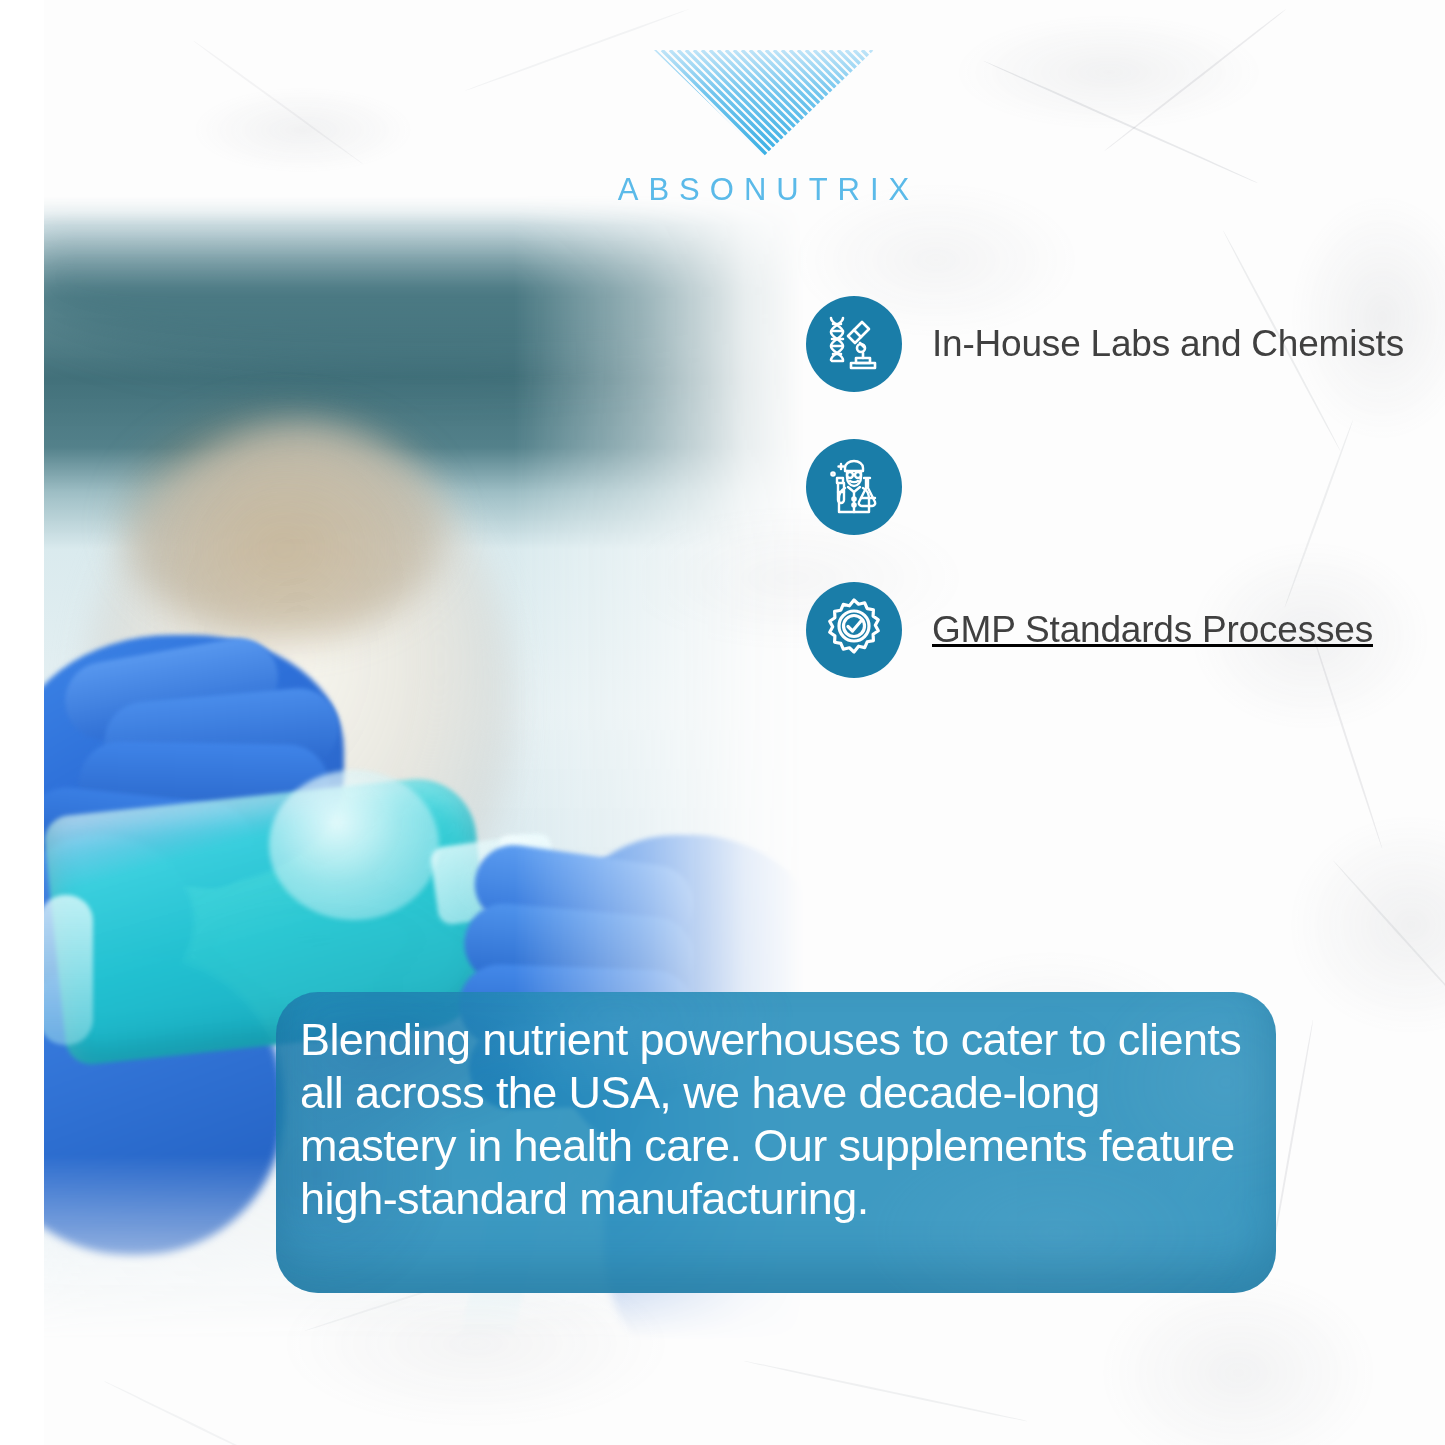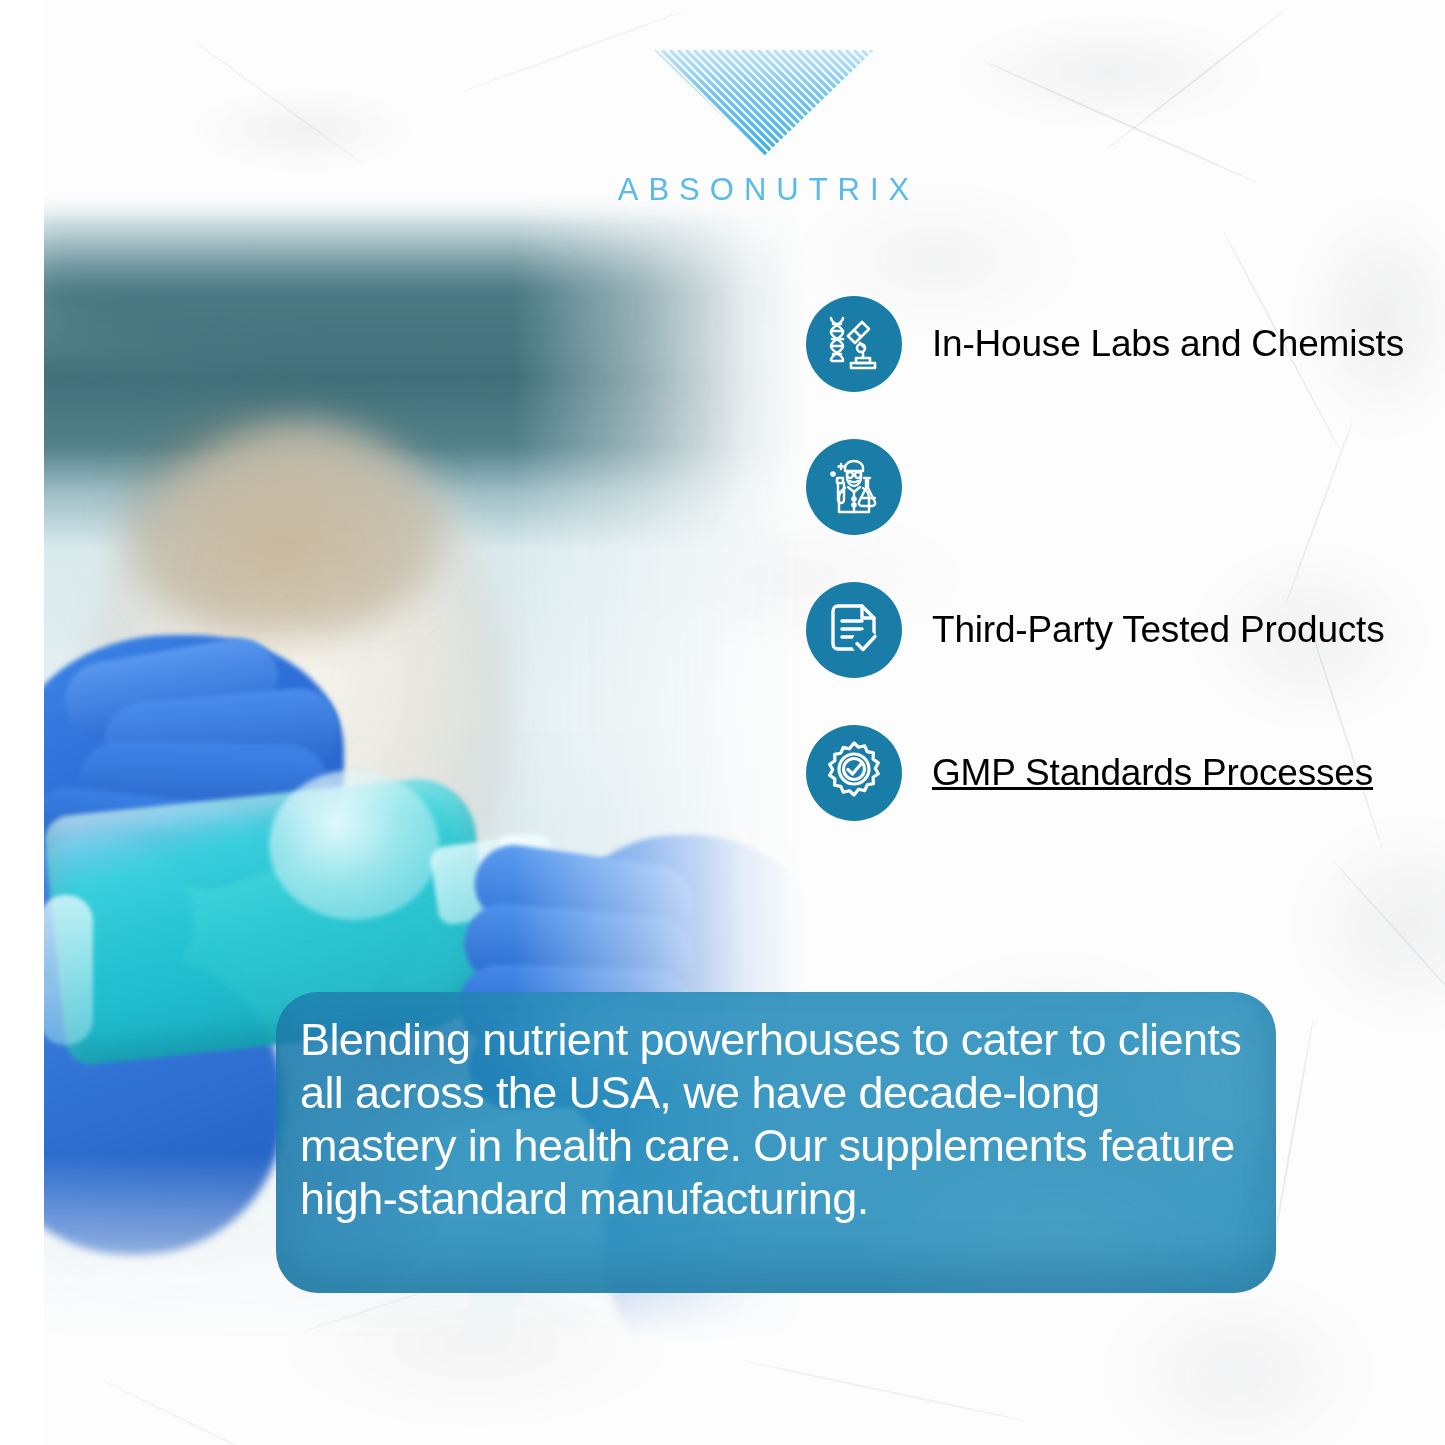--- a/index.html
+++ b/index.html
@@ -137,21 +137,21 @@
     text-indent:10px;
   }
 
   
   .features{position:absolute;left:762px;top:296px;width:620px;}
   .feature{display:flex;align-items:center;margin-bottom:47px;}
   .feature:last-child{margin-bottom:0;text-decoration:underline;}
   .f-icon{flex:0 0 auto;width:96px;height:96px;border-radius:50%;
     background:#1a7da8;display:flex;align-items:center;justify-content:center;}
   .f-icon svg{display:block;}
-  .f-text{margin-left:30px;color:#000000;font-size:37px;line-height:1.17;
+  .f-text{margin-left:30px;color:#404040;font-size:37px;line-height:1.17;
     font-family:"Liberation Sans", sans-serif;letter-spacing:-.2px;max-width:485px;}
 
   
   .tagline{
     position:absolute;left:232px;top:992px;width:1000px;height:301px;
     border-radius:42px;
     background:rgba(35,140,185,.88);
     box-shadow:inset 0 -26px 44px rgba(12,84,120,.30);
     overflow:hidden;
   }
@@ -324,32 +324,20 @@
           <path d="M17 38h6"></path>
           <path d="M45 26v8l-7 14a3 3 0 0 0 3 4h10a3 3 0 0 0 3-4l-7-14v-8z"></path>
           <path d="M43 24h6"></path>
           <path d="M40 44h14"></path>
           <circle cx="12" cy="20" r="1.6"></circle>
           <path d="M20 10v5M17.5 12.5h5"></path>
         </svg>
       </div>
     </div>
 
-    <div class="feature">
-      <div class="f-icon">
-        <svg width="62" height="62" viewBox="0 0 62 62" fill="none" stroke="#ffffff" stroke-width="3.4" stroke-linecap="round" stroke-linejoin="round">
-          <path d="M10 12a5 5 0 0 1 5-5h24l12 12v26a5 5 0 0 1-5 5H15a5 5 0 0 1-5-5z"></path>
-          <path d="M39 7v12h12"></path>
-          <path d="M19 22h20M19 30h20M19 38h14"></path>
-          <circle cx="42" cy="44" r="13" fill="#1a7da8" stroke="none"></circle>
-          <path d="M34 44.5l6 6 12-13"></path>
-        </svg>
-      </div>
-      <div class="f-text">Third-Party Tested Products</div>
-    </div>
 
     <div class="feature">
       <div class="f-icon">
         <svg width="66" height="66" viewBox="0 0 66 66" fill="none" stroke="#ffffff" stroke-width="3.2" stroke-linecap="round" stroke-linejoin="round">
           <path d="M33 3l4.6 4.2 6.1-1.4 2.5 5.8 6.2 1.2-.3 6.3 5.2 3.6-3 5.5 3 5.5-5.2 3.6.3 6.3-6.2 1.2-2.5 5.8-6.1-1.4L33 55l-4.6-4.2-6.1 1.4-2.5-5.8-6.2-1.2.3-6.3L8.7 35.3l3-5.5-3-5.5 5.2-3.6-.3-6.3 6.2-1.2 2.5-5.8 6.1 1.4z"></path>
           <circle cx="33" cy="29" r="15"></circle>
           <circle cx="33" cy="29" r="10.5"></circle>
           <path d="M27 29.5l4.5 4.5L40 24"></path>
         </svg>
       </div>

